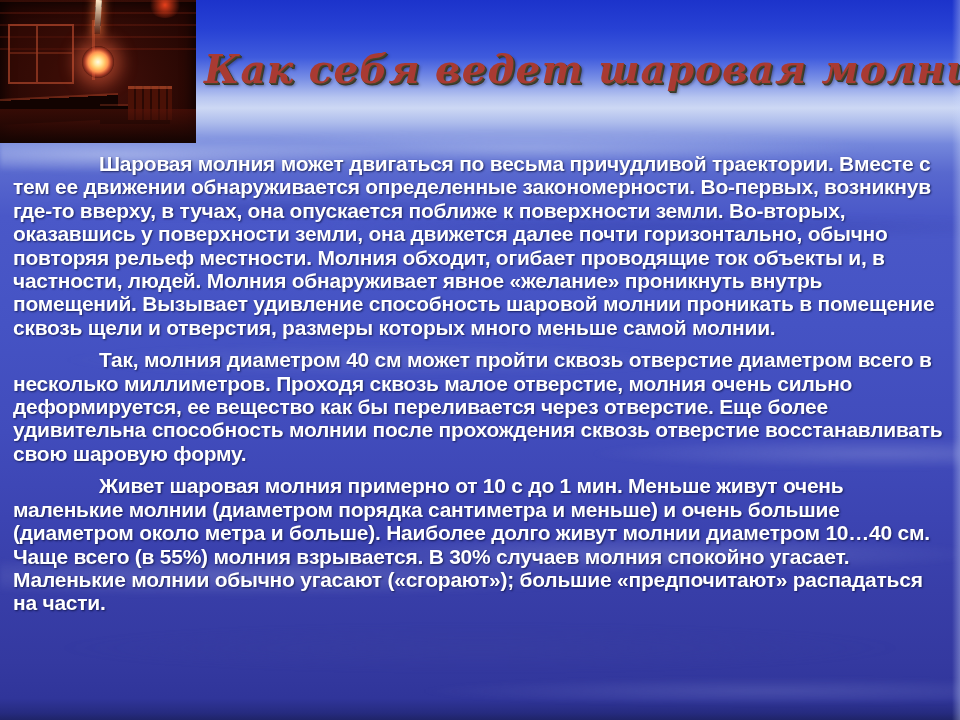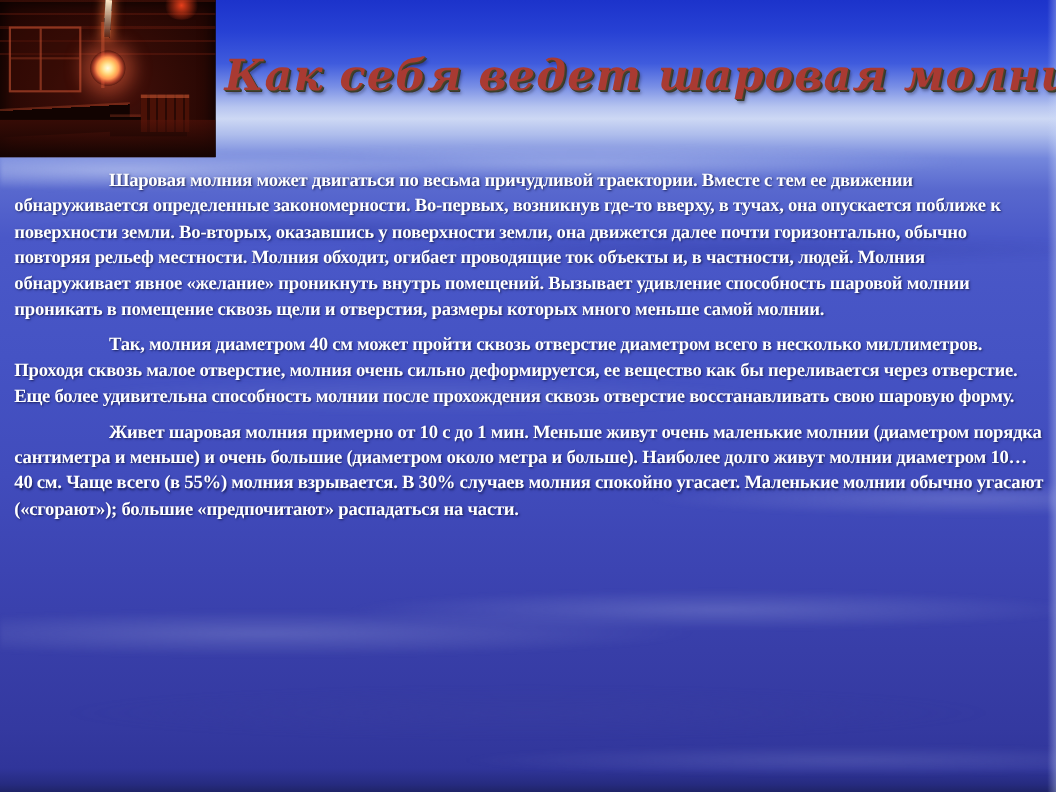--- a/index.html
+++ b/index.html
@@ -88,22 +88,22 @@
     font-family:"DejaVu Serif","Liberation Serif",serif;
     font-style:italic; font-weight:700; font-size:39px; letter-spacing:1px;
     color:#a93a32;
     text-shadow:1px 1px 0 #45452c, 2px 2px 0 #39392a, 3px 3px 3px rgba(0,0,0,.35);
     white-space:nowrap;
   }
 
   
   .body-text {
     position:absolute; left:13px; top:152px; width:936px;
-    font-weight:700; font-size:17px; line-height:23.4px; letter-spacing:-0.25px;
-    color:#ffffff; text-shadow:1px 1px 2px rgba(10,15,60,.75);font-family:Liberation Serif, serif;
+    font-weight:700; font-size:21px; line-height:23.4px; letter-spacing:-0.25px;
+    color:#ffffff; text-shadow:1px 1px 2px rgba(10,15,60,.75);
   }
   .body-text p { margin:0 0 9px 0; text-indent:86px; }
 </style>
 </head>
 <body>
 
 <div class="slide">
 
   <div class="clouds"></div>
   <div class="right-edge"></div>

